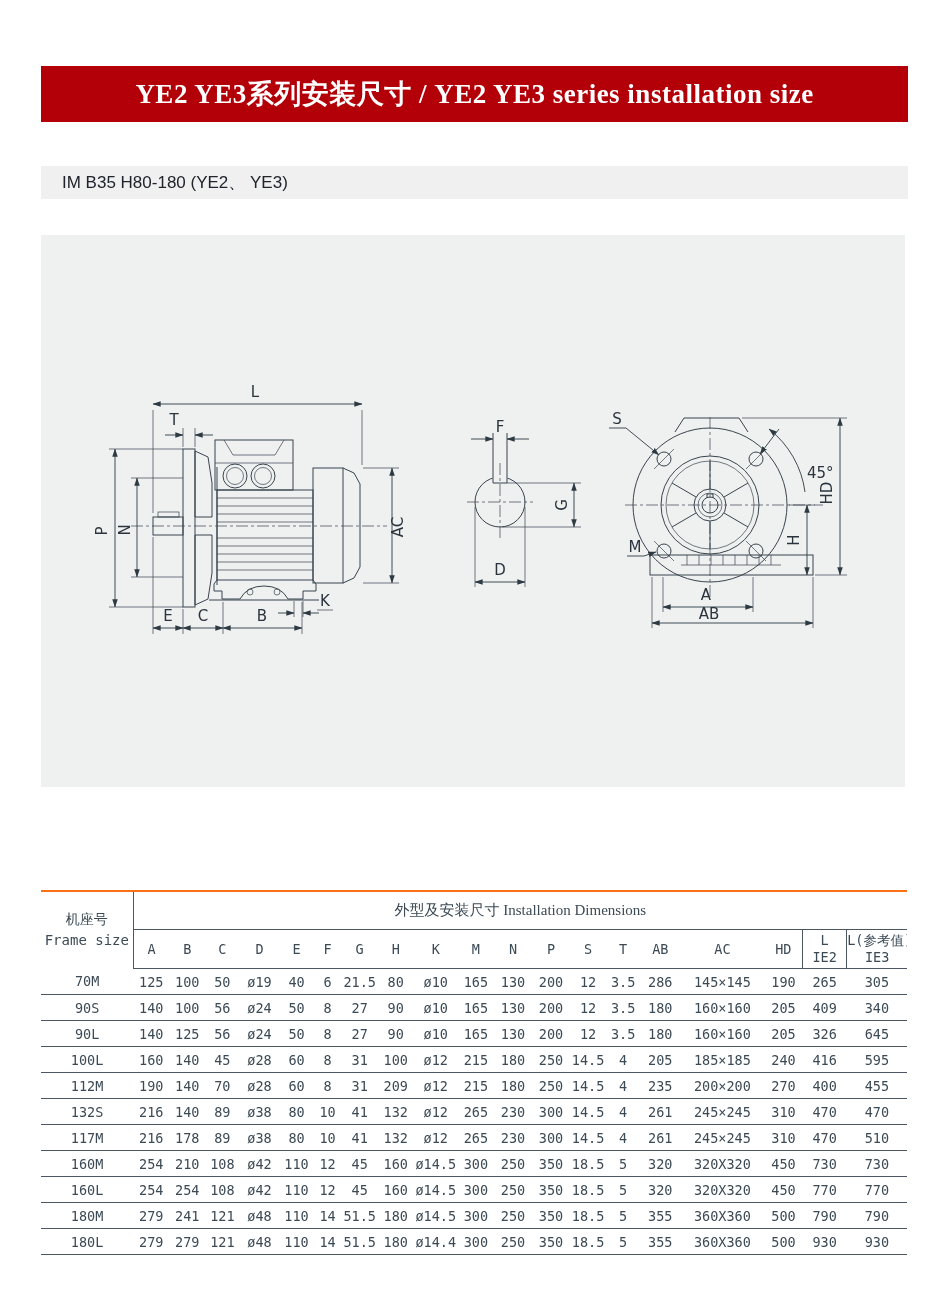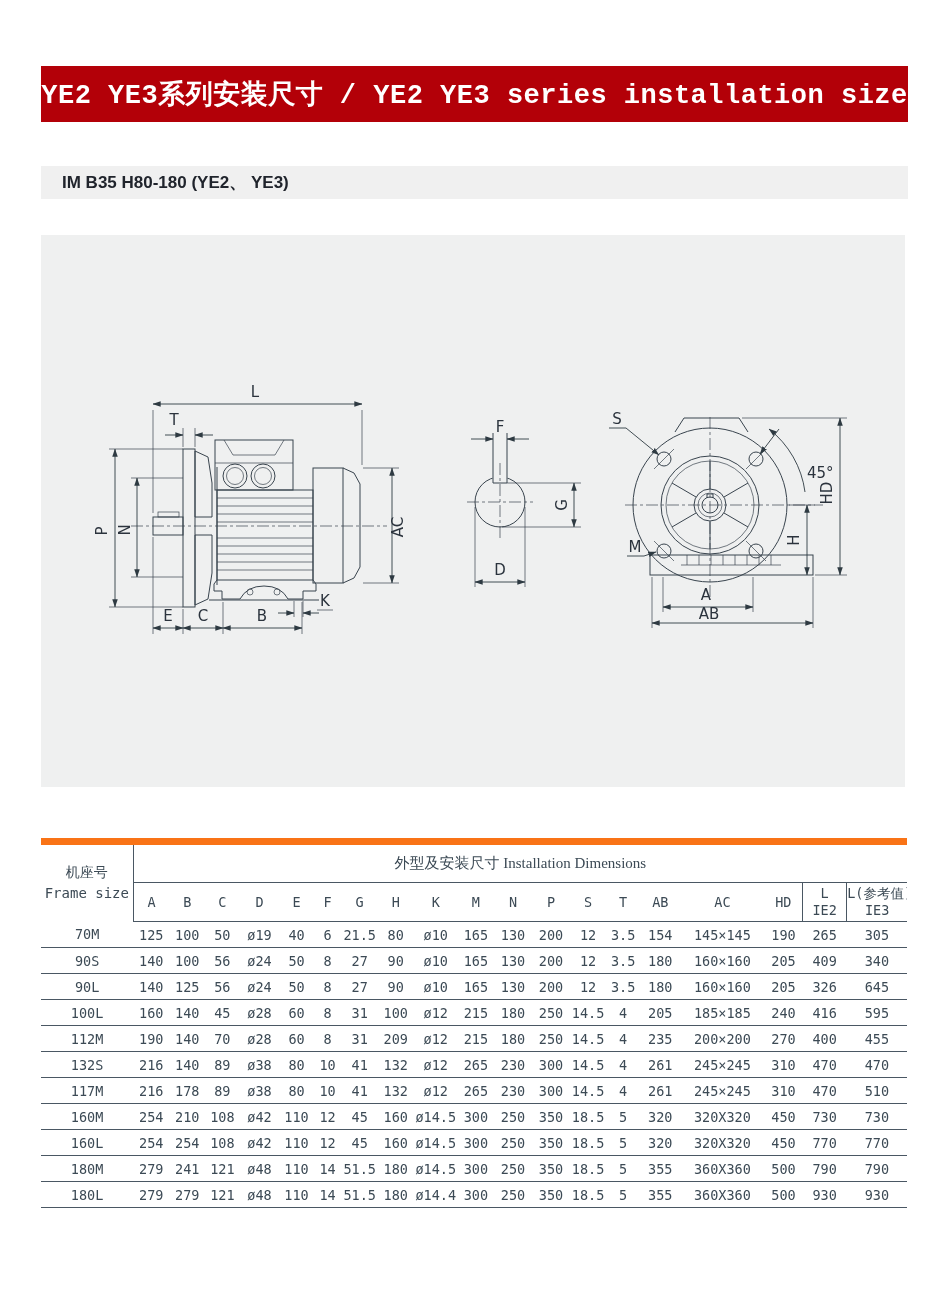--- a/index.html
+++ b/index.html
@@ -2,36 +2,36 @@
 <html><head>
 <meta charset="utf-8">
 <style>
   html,body{margin:0;padding:0;background:#ffffff;}
   .page{position:relative;width:950px;height:1307px;background:#ffffff;overflow:hidden;
         font-family:"Liberation Sans",sans-serif;}
   
   .banner{position:absolute;left:41px;top:66px;width:867px;height:56px;background:#b30008;
           display:flex;align-items:center;justify-content:center;}
   .banner h1{margin:0;color:#ffffff;font-size:27px;font-weight:bold;letter-spacing:0.5px;
-             font-family:Liberation Mono, monospace;}
+             font-family:Liberation Serif, serif;}
   
   .substrip{position:absolute;left:41px;top:166px;width:867px;height:33px;background:#f0f0f0;
             display:flex;align-items:center;}
-  .substrip span{margin-left:21px;font-size:17px;font-weight:bold;color:#20242c;}
+  .substrip span{margin-left:21px;font-size:17px;font-weight:normal;color:#20242c;}
   
   .panel{position:absolute;left:41px;top:235px;width:864px;height:552px;background:#eff0f0;}
   .panel svg{display:block;width:864px;height:552px;}
   .ln{stroke:#39444e;stroke-width:1;fill:none;}
   .tn{stroke:#39444e;stroke-width:0.7;fill:none;}
   .cl{stroke:#39444e;stroke-width:0.7;fill:none;stroke-dasharray:12 3 3 3;}
   .dm{stroke:#2e3a42;stroke-width:0.9;fill:none;}
   text.dl{font-family:"DejaVu Sans",sans-serif;font-size:15px;fill:#2b333d;}
   
-  .dim-table{position:absolute;left:41px;top:838px;width:866px;border-collapse:collapse;
-             table-layout:fixed;border-top:7px solid #f97316;color:#3c4a55;
+  .dim-table{position:absolute;left:41px;top:890px;width:866px;border-collapse:collapse;
+             table-layout:fixed;border-top:2px solid #f97316;color:#3c4a55;
              font-family:"DejaVu Sans Mono","DejaVu Sans",sans-serif;}
   .dim-table th,.dim-table td{padding:0;text-align:center;vertical-align:middle;
              font-weight:normal;overflow:hidden;white-space:nowrap;}
   .frame-header{border-right:1px solid #4a5763;font-size:14px;line-height:1.5;}
   .group-header{border-bottom:1px solid #4a5763;height:37px;font-size:15px;
              font-family:Liberation Serif, serif;}
   #letters-row th{border-bottom:1px solid #4a5763;height:38px;font-size:13.5px;}
   #col-l-ie2{border-left:1px solid #4a5763;border-right:1px solid #4a5763;
              font-size:12.5px;line-height:1.25;}
   #col-l-ie3{font-size:12.5px;line-height:1.25;}
@@ -307,21 +307,21 @@
           <td>40</td>
           <td>6</td>
           <td>21.5</td>
           <td>80</td>
           <td>ø10</td>
           <td>165</td>
           <td>130</td>
           <td>200</td>
           <td>12</td>
           <td>3.5</td>
-          <td>154</td>
+          <td>286</td>
           <td>145×145</td>
           <td>190</td>
           <td>265</td>
           <td>305</td>
         </tr>
         <tr>
           <th>90S</th>
           <td>140</td>
           <td>100</td>
           <td>56</td>

